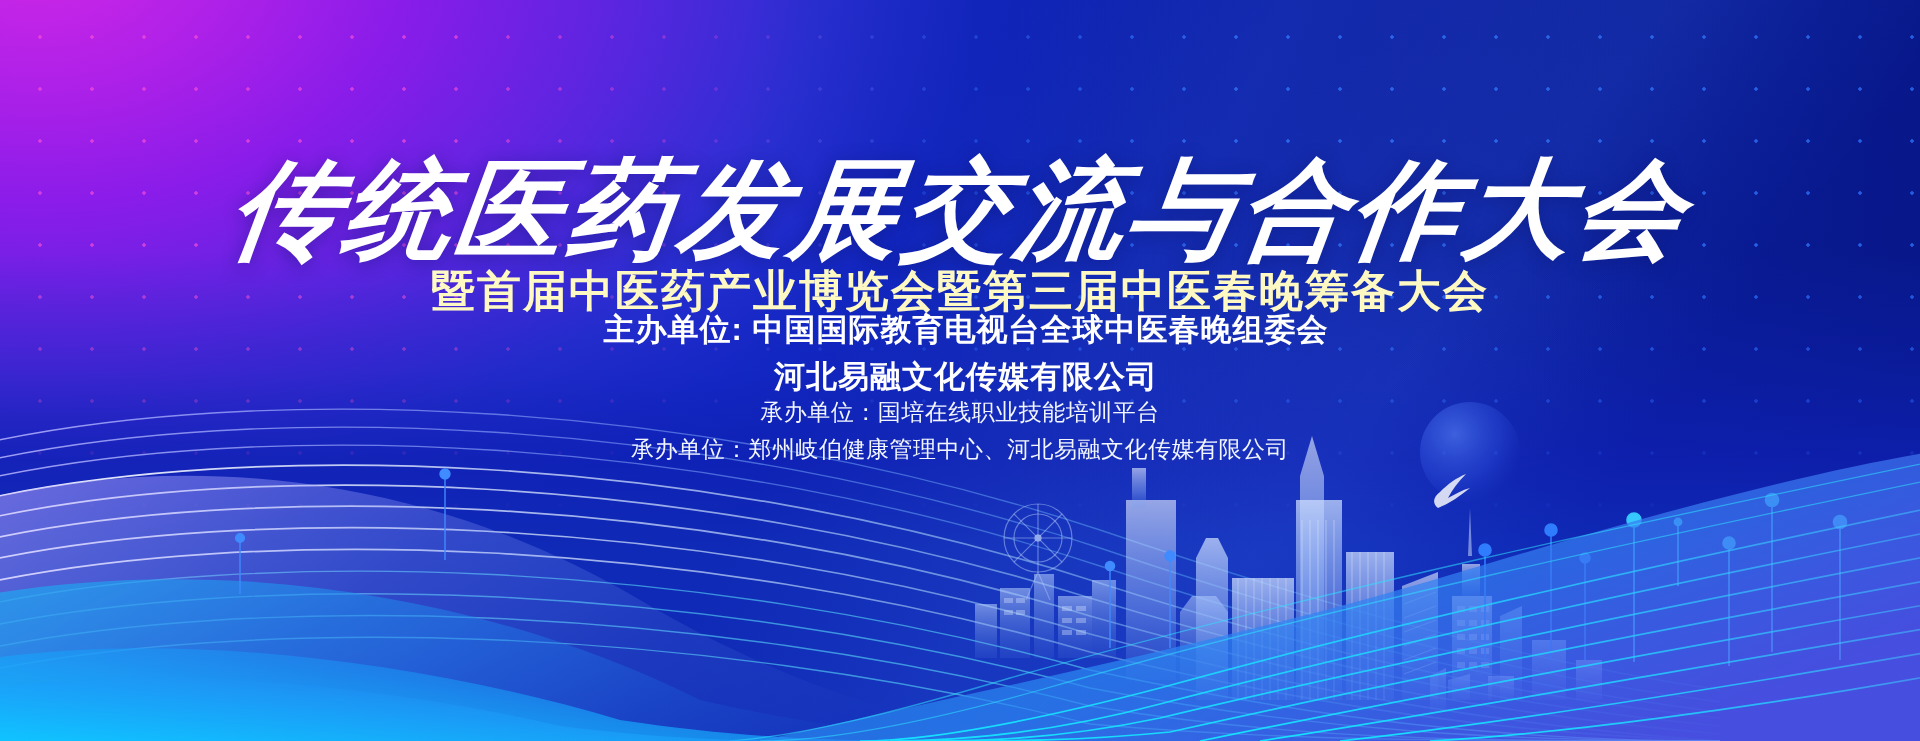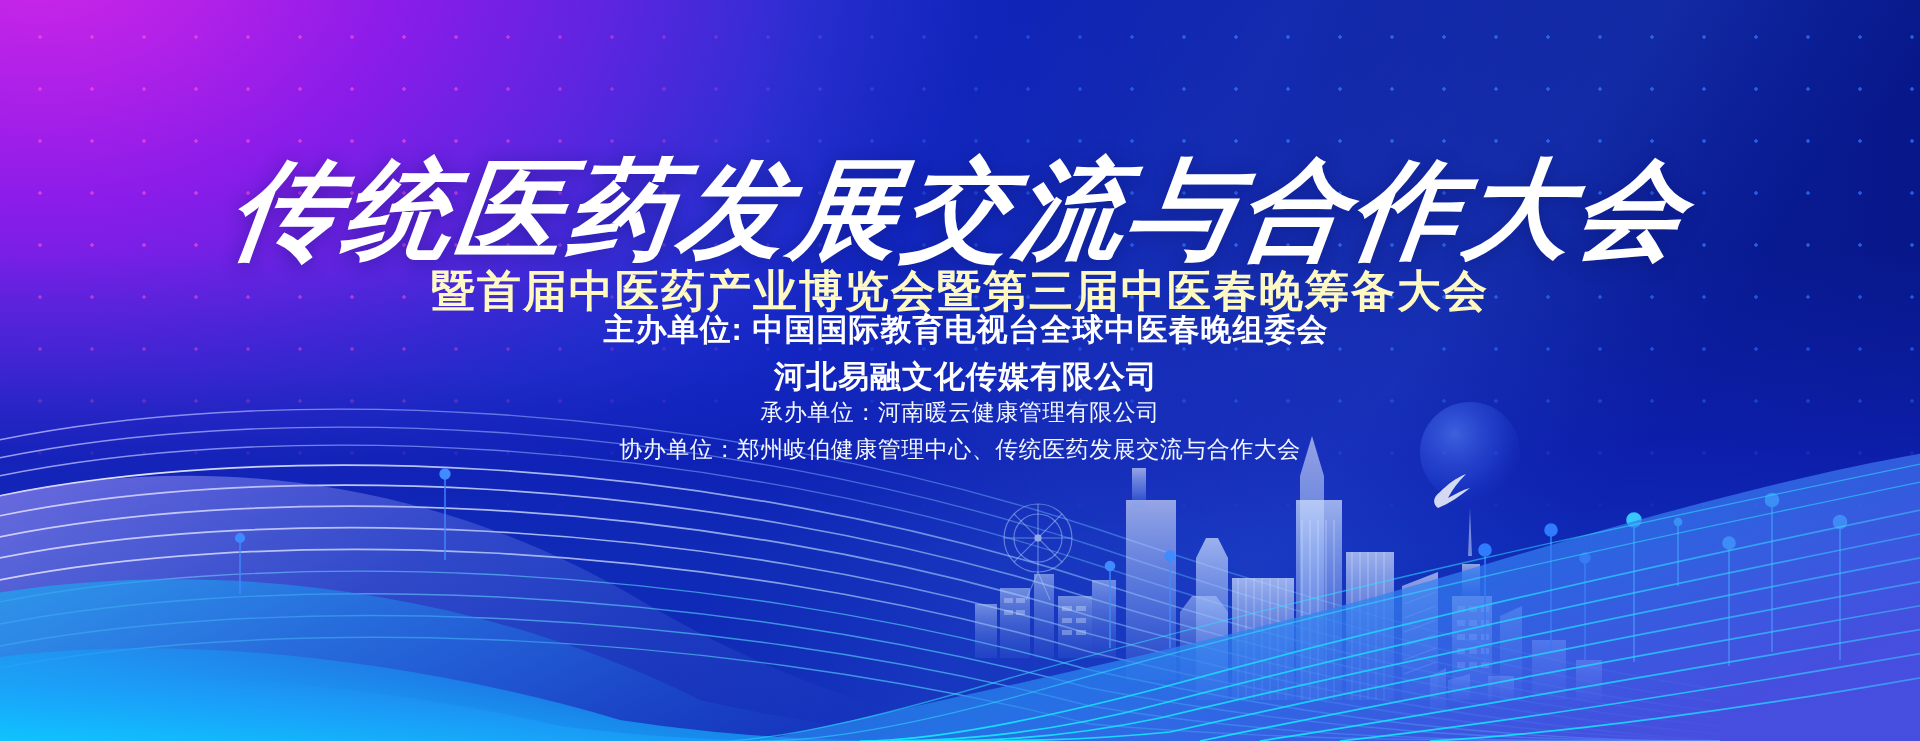--- a/index.html
+++ b/index.html
@@ -408,18 +408,18 @@
     <h1 class="title-main">传统医药发展交流与合作大会</h1>
 
     <h2 class="title-sub">暨首届中医药产业博览会暨第三届中医春晚筹备大会</h2>
 
     <div class="org-block">
       <div class="org-main">主办单位: 中国国际教育电视台全球中医春晚组委会</div>
       <div class="org-main">河北易融文化传媒有限公司</div>
     </div>
 
     <div class="org-sub-block">
-      <div class="org-sub">承办单位：河南暖云健康管理有限公司</div>
-      <div class="org-sub">协办单位：郑州岐伯健康管理中心、传统医药发展交流与合作大会</div>
+      <div class="org-sub">承办单位：国培在线职业技能培训平台</div>
+      <div class="org-sub">承办单位：郑州岐伯健康管理中心、河北易融文化传媒有限公司</div>
     </div>
 
   </div>
 </div>
 
 </body></html>

